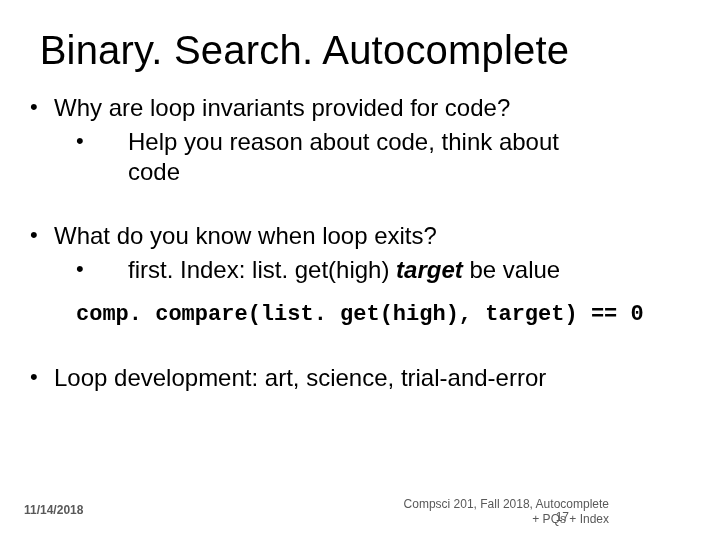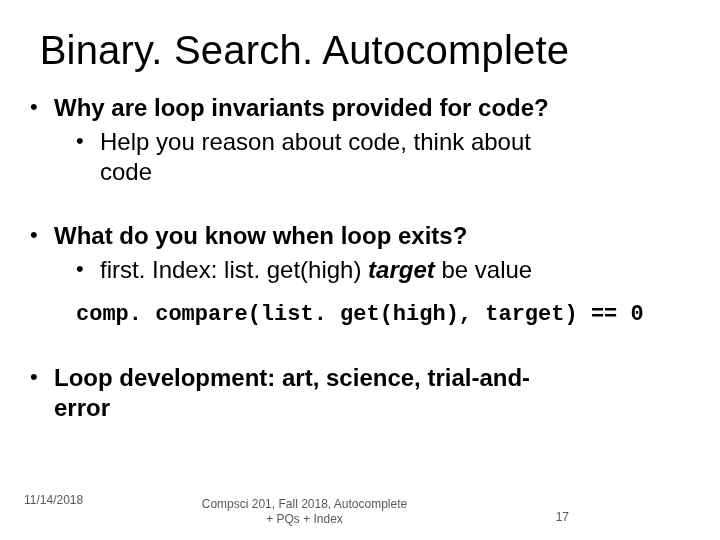--- a/index.html
+++ b/index.html
@@ -43,41 +43,42 @@
     align-items: flex-start;
   }
   ul.top > li > .row > .bul {
     width: 24px;
     flex: 0 0 24px;
     font-size: 22px;
     line-height: 1.3;
   }
   ul.top > li > .row > .txt {
     flex: 1;
-    font-weight: 700;
+    font-weight: 400;
   }
   ul.sub {
     list-style: none;
     margin: 4px 0 0 0;
     padding: 0 0 0 46px;
   }
   ul.sub > li {
     display: flex;
     align-items: flex-start;
     margin-bottom: 2px;
   }
   ul.sub > li > .bul {
     width: 24px;
     flex: 0 0 24px;
     font-size: 22px;
     line-height: 1.3;
   }
   ul.sub > li > .txt {
     flex: 1;
     font-weight: 400;
+    margin-left: 28px;
   }
   .mi { font-style: italic; font-weight: 700; }
   .codeblock {
     font-family: "Courier New", Courier, monospace;
     font-weight: 700;
     font-size: 22px;
     padding-left: 46px;
     margin-top: 16px;
     white-space: nowrap;
     text-align: center;
@@ -87,27 +88,28 @@
     left: 0;
     right: 0;
     bottom: 14px;
     height: 30px;
     font-size: 12px;
     color: #595959;
   }
   .footer .date {
     position: absolute;
     left: 24px;
-    bottom: 19px;
+    bottom: 9px;
+    font-weight: bold;
   }
   .footer .center {
     position: absolute;
     left: 0;
     right: 0;
-    text-align: center;
+    text-align: right;
     bottom: 0;
     line-height: 1.2;
   }
   .footer .pnum {
     position: absolute;
     right: 40px;
     bottom: 2px;
   }
 </style>
 </head>

